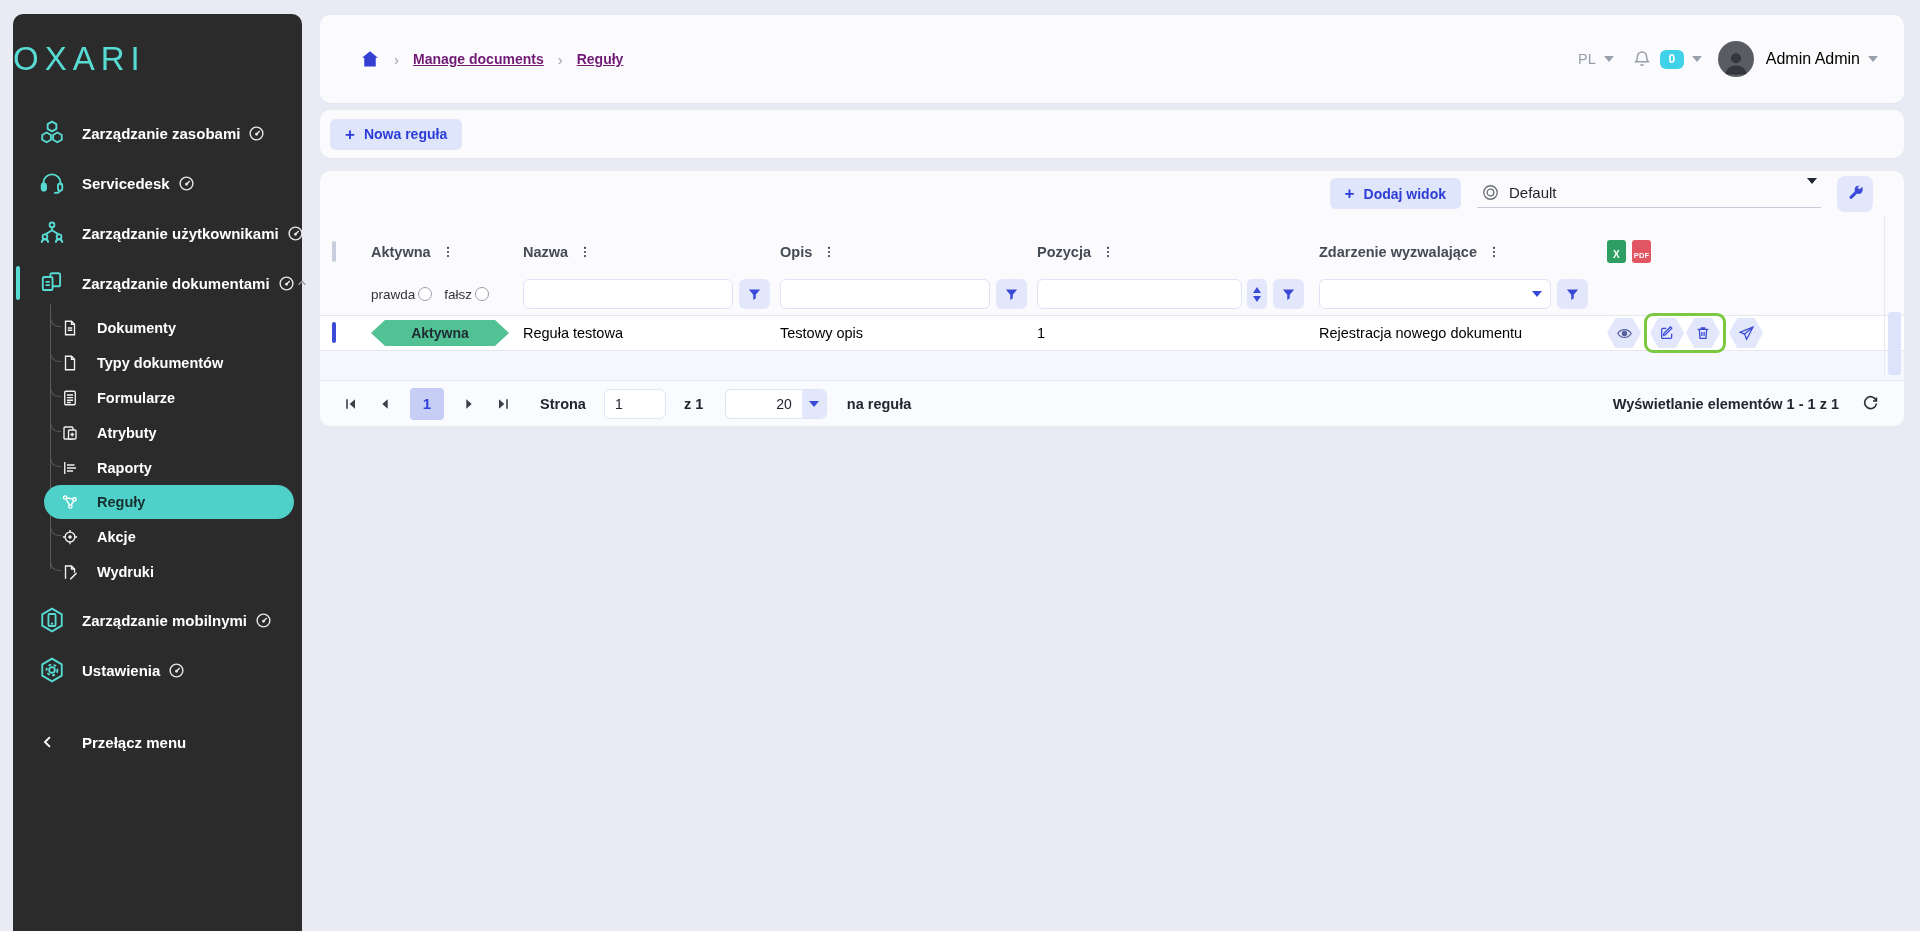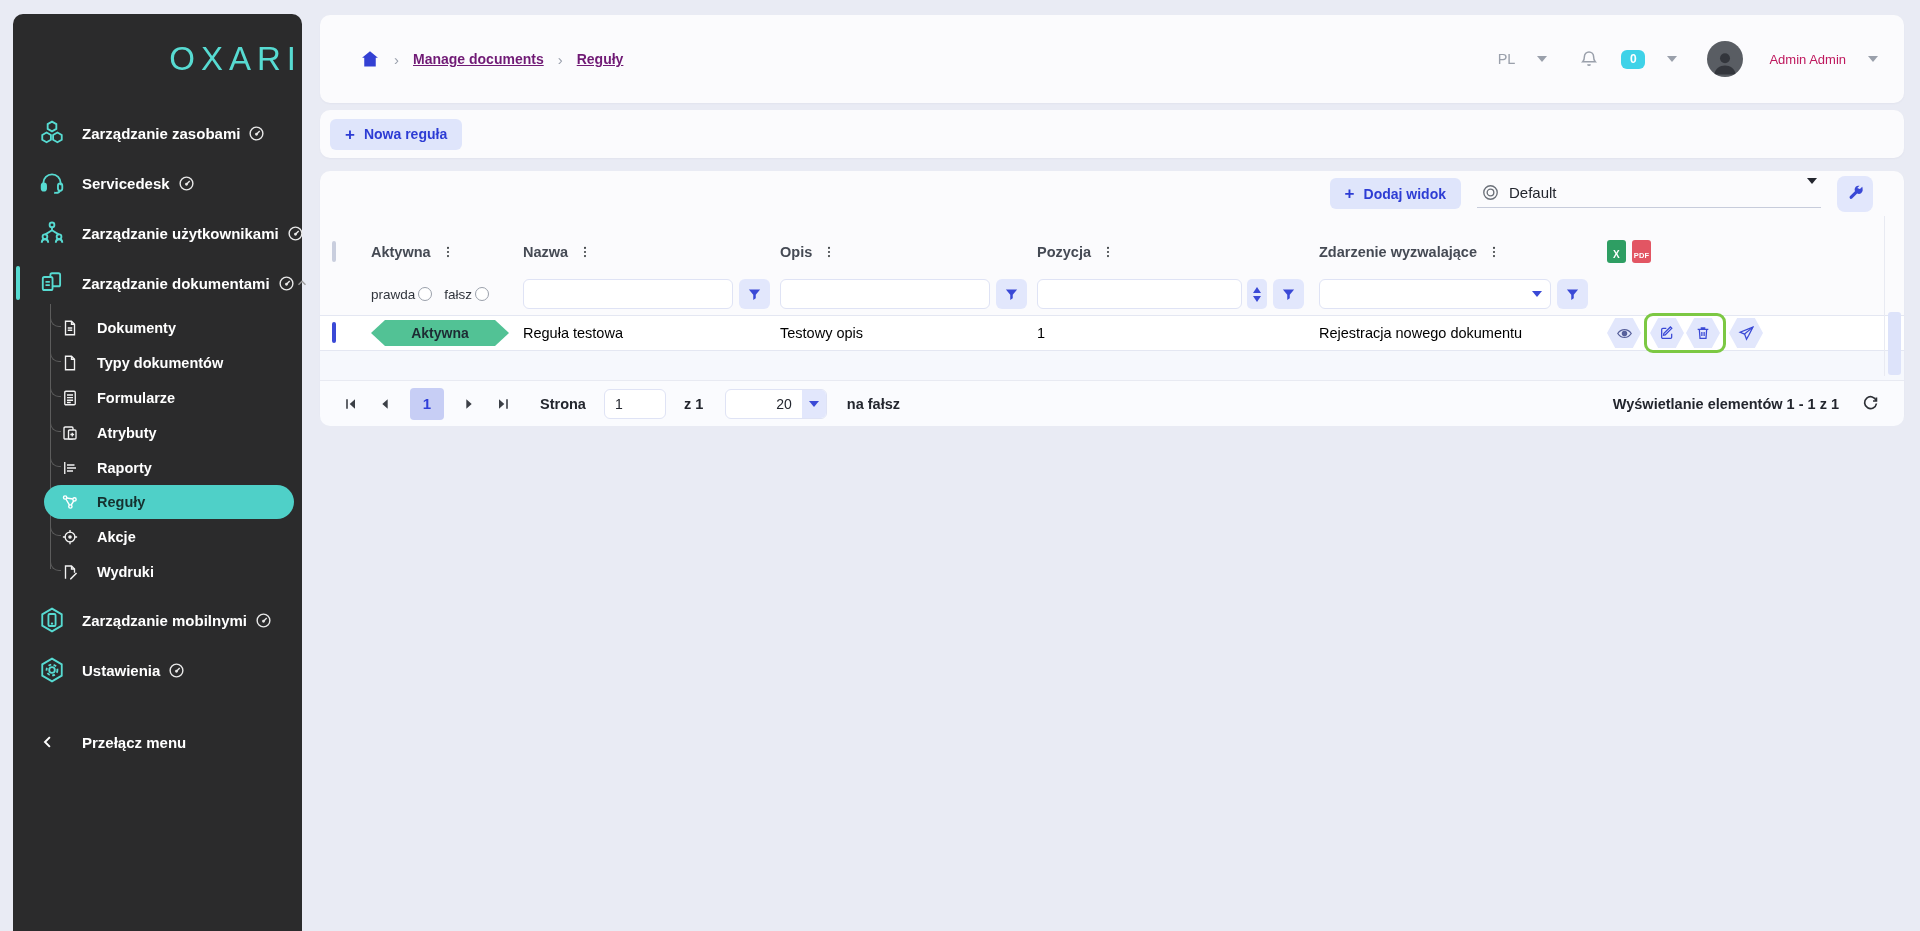--- a/index.html
+++ b/index.html
@@ -1,20 +1,20 @@
 <!DOCTYPE html>
 <html><head>
 <meta charset="utf-8">
 <style>
   * { margin:0; padding:0; box-sizing:border-box; }
   html,body { width:1920px; height:931px; background:#e9ebf4; font-family:"Liberation Sans","DejaVu Sans",sans-serif; overflow:hidden; }
 
   
   .sidebar { position:absolute; left:13px; top:14px; width:289px; height:917px; background:#2b2b2c; border-radius:10px 10px 0 0; color:#fff; }
-  .logo { text-align:right; padding-top:26px; font-size:33px; letter-spacing:6px; color:#57dbd2; font-weight:400; }
+  .logo { text-align:left; padding-top:26px; font-size:33px; letter-spacing:6px; color:#57dbd2; font-weight:400; }
   .nav { margin-top:30px; }
   .nav-item { position:relative; height:50px; display:flex; align-items:center; padding:0 14px 0 26px; font-size:15px; font-weight:700; cursor:pointer; }
   .nav-icon { width:26px; height:26px; margin-right:17px; color:#57dbd2; flex:0 0 auto; display:flex; align-items:center; }
   .nav-label { white-space:nowrap; }
   .gauge { margin-left:8px; color:#e8e8e8; display:flex; }
   .chev-up { margin-left:auto; color:#9a9a9a; display:flex; }
   .active-bar { position:absolute; left:3px; top:8px; width:4px; height:34px; background:#57dbd2; border-radius:3px; }
 
   .submenu { position:relative; padding:2px 0 6px 0; }
   .submenu .tree-line { position:absolute; left:37px; top:-4px; bottom:26px; width:1px; background:#5c5c5c; }
@@ -31,26 +31,26 @@
   .card-actions { top:110px; height:48px; display:flex; align-items:center; padding-left:10px; }
   .card-table { top:171px; height:251px; }
 
   
   .crumbs { display:flex; align-items:center; gap:14px; }
   .crumb-link { color:#701a75; font-weight:700; font-size:14px; text-decoration:underline; cursor:pointer; }
   .crumb-sep { color:#9aa0ac; font-size:15px; }
   .home-ic { color:#3340d3; display:flex; cursor:pointer; }
 
   
-  .hdr-right { margin-left:auto; display:flex; align-items:center; gap:22px; color:#9aa0ab; font-size:14.5px; }
+  .hdr-right { margin-left:auto; display:flex; align-items:center; gap:8px; color:#9aa0ab; font-size:14.5px; }
   .caret { width:0; height:0; border-left:5px solid transparent; border-right:5px solid transparent; border-top:6px solid #9aa0ab; display:inline-block; }
   .bell { color:#9aa0ab; display:flex; margin-left:10px; }
   .notif-badge { background:#3fd2e8; color:#fff; font-size:12px; font-weight:700; border-radius:6px; min-width:24px; height:19px; display:flex; align-items:center; justify-content:center; padding:0 6px; }
   .avatar { width:36px; height:36px; border-radius:50%; background:#595d63; overflow:hidden; display:flex; align-items:flex-end; justify-content:center; margin:0 4px 0 8px; }
-  .user-name { color:#be185d; font-size:13px;text-align:center; }
+  .user-name { color:#000000; font-size:16px;text-align:center; }
 
   
   .btn-lav { background:#dfe5fb; color:#2d3cd4; border:none; border-radius:6px; height:31px; padding:0 15px; font-size:14px; font-weight:600; display:flex; align-items:center; gap:9px; cursor:pointer; font-family:inherit; }
   .plus { font-size:17px; font-weight:700; line-height:1; }
 
   
   .tbl-toolbar { height:45px; display:flex; align-items:center; justify-content:flex-end; gap:16px; padding-right:31px; }
   .view-select { width:344px; display:flex; align-items:center; gap:9px; border-bottom:1px solid #c7ccdb; padding:3px 4px 5px 4px; color:#23262e; font-size:15px; cursor:pointer; }
   .view-eye { color:#6b7078; display:flex; }
   .view-caret { margin-left:auto; }
@@ -602,21 +602,21 @@
     </button>
     <span class="pg-label">Strona</span>
     <input class="pg-input" value="1" style="">
     <span class="pg-of">z 1</span>
     <div class="pg-size">
       <span class="pg-size-val">20</span>
       <span class="pg-size-caret">
           <span class="caret-blue"></span>
         </span>
     </div>
-    <span class="pg-per">na fałsz</span>
+    <span class="pg-per">na reguła</span>
     <span class="pg-summary">Wyświetlanie elementów 1 - 1 z 1</span>
     <button class="refresh-btn">
       <svg width="19" height="19" viewBox="0 0 24 24" fill="none" stroke="currentColor" stroke-width="2.1">
           <path d="M19.5 4.5v4.3h-4.3"></path>
           <path d="M19.2 8.6A7.5 7.5 0 1 0 19.5 12"></path>
         </svg>
     </button>
   </div>
 </section>
 

